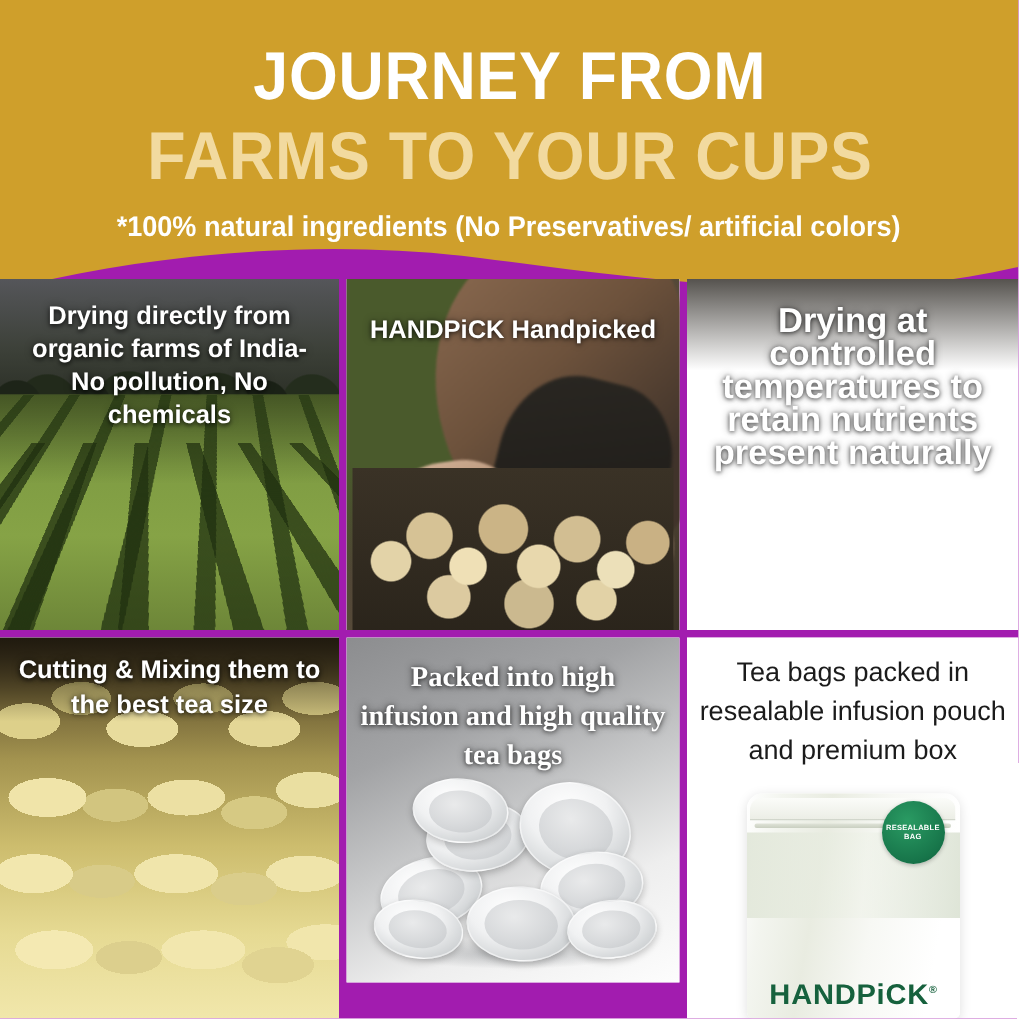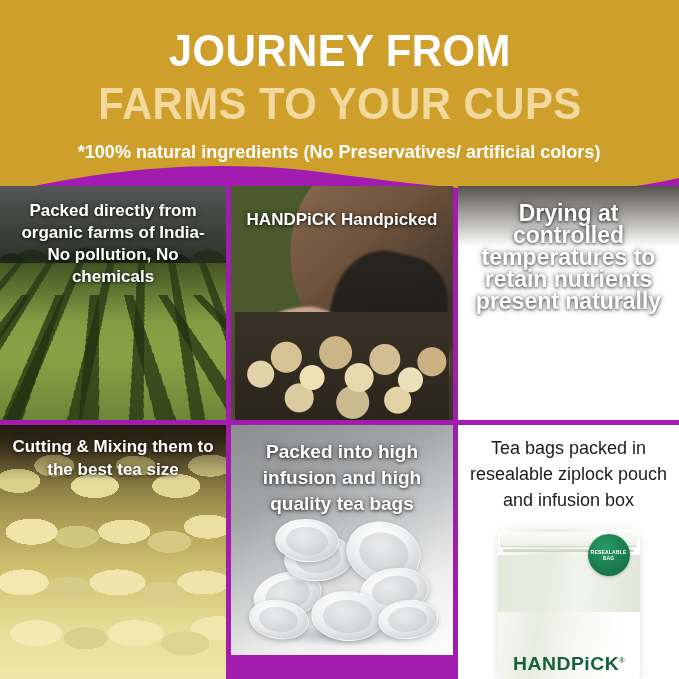--- a/index.html
+++ b/index.html
@@ -67,21 +67,21 @@
   }
   .cap-dark{
     color:#1b1b1b;font-weight:normal;
   }
 
   
   .p1{left:0;   top:0;   width:226px;height:234px;}
   .p2{left:231px;top:0;  width:222px;height:234px;}
   .p3{left:458px;top:0;  width:221px;height:234px;}
   .p4{left:0;   top:239px;width:226px;height:254px;}
-  .p5{left:231px;top:239px;width:222px;height:230px;}
+  .p5{left:231px;top:239px;width:222px;height:230px;font-family:Liberation Serif, serif;}
   .p6{left:458px;top:239px;width:221px;height:254px;}
 
   .art{position:absolute;left:0;top:0;width:100%;height:100%;}
 
   
   .farm-sky{
     position:absolute;left:0;top:0;width:100%;height:34%;
     background:linear-gradient(#55565a,#3c4038 60%,#2b2f26);
   }
   .farm-trees{
@@ -315,21 +315,21 @@
   </div>
 
   <div class="grid">
 
     <div class="panel p1">
       <div class="art">
         <div class="farm-sky"></div>
         <div class="farm-trees"></div>
         <div class="farm-field"></div>
       </div>
-      <div class="caption cap-white" style="top:14px;font-size:17px;line-height:22px;">Packed directly from organic farms of India- No pollution, No chemicals</div>
+      <div class="caption cap-white" style="top:14px;font-size:17px;line-height:22px;">Drying directly from organic farms of India- No pollution, No chemicals</div>
     </div>
 
     <div class="panel p2">
       <div class="art">
         <div class="gin-bg"></div>
         <div class="gin-arm"></div>
         <div class="gin-sleeve"></div>
         <div class="gin-hand-l"></div>
         <div class="gin-hand-r"></div>
         <div class="gin-pile"></div>
@@ -394,17 +394,17 @@
           <div class="pouch-matte"></div>
           <div class="badge">
             <span>RESEALABLE</span>
             <span>BAG</span>
           </div>
           <div class="brand">
             <span>HANDPiCK</span><sup>®</sup>
           </div>
         </div>
       </div>
-      <div class="caption cap-dark" style="top:10px;font-size:18px;line-height:26px;">Tea bags packed in resealable ziplock pouch and infusion box</div>
+      <div class="caption cap-dark" style="top:10px;font-size:18px;line-height:26px;">Tea bags packed in resealable infusion pouch and premium box</div>
     </div>
 
   </div>
 </div>
 
 </body></html>

